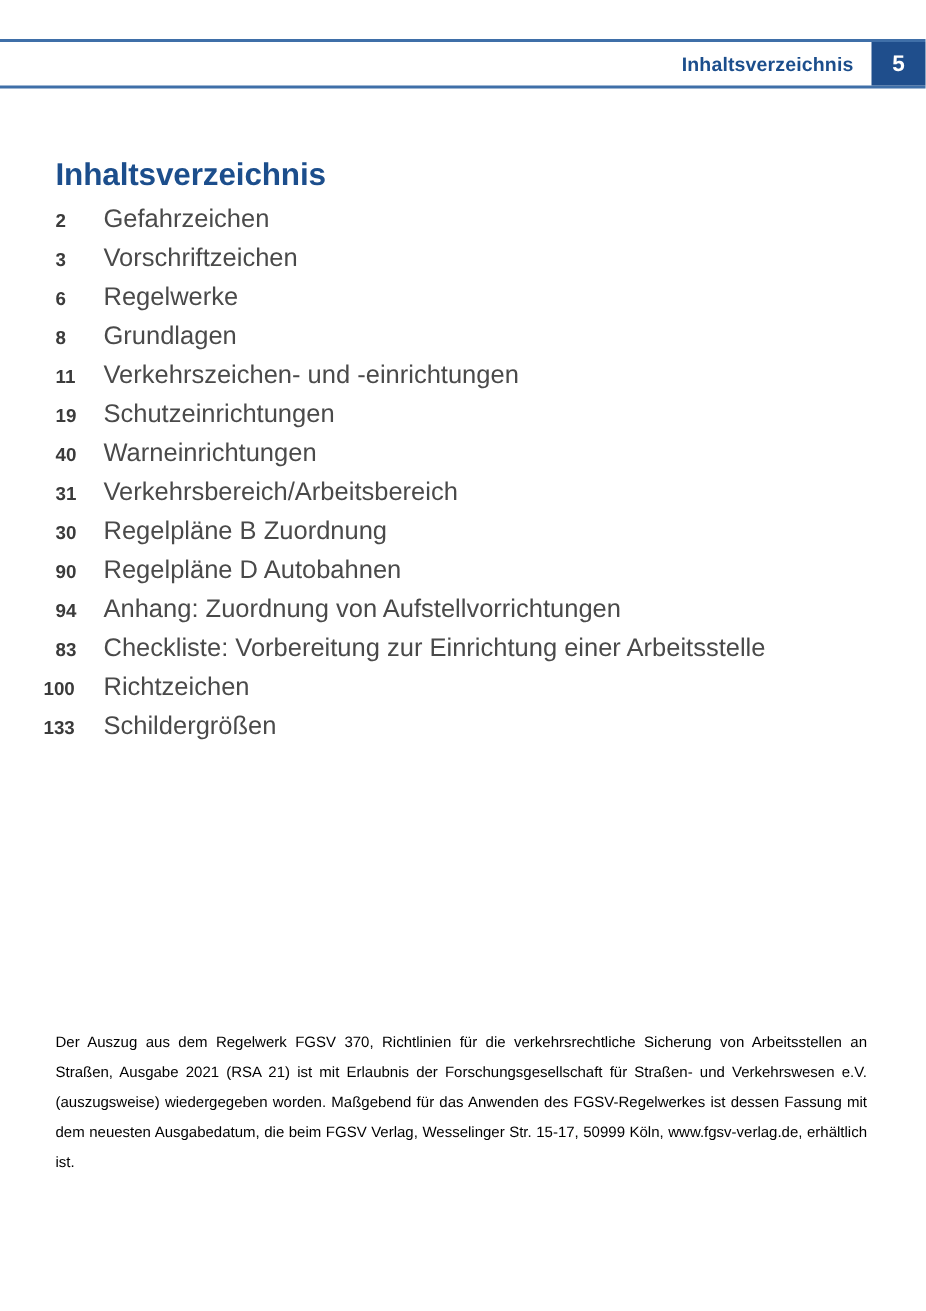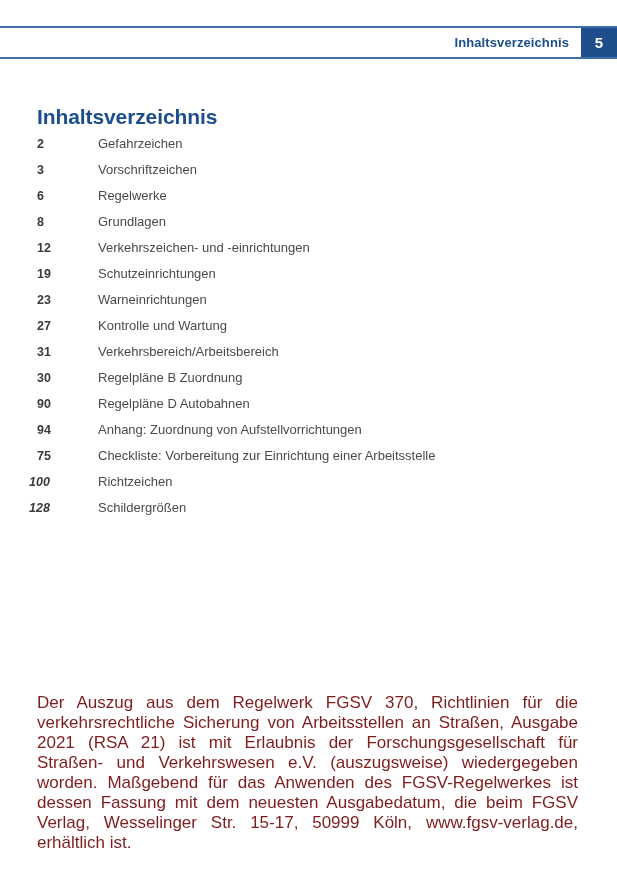--- a/index.html
+++ b/index.html
@@ -81,38 +81,36 @@
     flex: 0 0 32px;
     text-align: left;
     font-size: 12.5px;
     font-weight: bold;
     color: #3b3b3b;
   }
   .toc-num.wide {
     margin-left: -8px;
     width: 40px;
     flex: 0 0 40px;
-    font-style: italic;
   }
   .toc-label {
-    font-size: 13px;
+    font-size: 17px;
     color: #4a4a4a;
     white-space: nowrap;
-    margin-left: 29px;
   }
 
   
   .note {
     position: absolute;
     top: 676px;
     left: 37px;
     width: 541px;
-    font-size: 17px;
+    font-size: 10px;
     line-height: 20px;
-    color: #7f1d1d;
+    color: #000000;
     text-align: justify;
   }
 </style>
 </head>
 <body>
 
 <div class="page-header">
   <div class="header-title">Inhaltsverzeichnis</div>
   <div class="header-pagenum">5</div>
 </div>
@@ -130,58 +128,54 @@
     </div>
     <div class="toc-row">
       <span class="toc-num">6</span>
       <span class="toc-label">Regelwerke</span>
     </div>
     <div class="toc-row">
       <span class="toc-num">8</span>
       <span class="toc-label">Grundlagen</span>
     </div>
     <div class="toc-row">
-      <span class="toc-num">12</span>
+      <span class="toc-num">11</span>
       <span class="toc-label">Verkehrszeichen- und -einrichtungen</span>
     </div>
     <div class="toc-row">
       <span class="toc-num">19</span>
       <span class="toc-label">Schutzeinrichtungen</span>
     </div>
     <div class="toc-row">
-      <span class="toc-num">23</span>
+      <span class="toc-num">40</span>
       <span class="toc-label">Warneinrichtungen</span>
-    </div>
-    <div class="toc-row">
-      <span class="toc-num">27</span>
-      <span class="toc-label">Kontrolle und Wartung</span>
     </div>
     <div class="toc-row">
       <span class="toc-num">31</span>
       <span class="toc-label">Verkehrsbereich/Arbeitsbereich</span>
     </div>
     <div class="toc-row">
       <span class="toc-num">30</span>
       <span class="toc-label">Regelpläne B Zuordnung</span>
     </div>
     <div class="toc-row">
       <span class="toc-num">90</span>
       <span class="toc-label">Regelpläne D Autobahnen</span>
     </div>
     <div class="toc-row">
       <span class="toc-num">94</span>
       <span class="toc-label">Anhang: Zuordnung von Aufstellvorrichtungen</span>
     </div>
     <div class="toc-row">
-      <span class="toc-num">75</span>
+      <span class="toc-num">83</span>
       <span class="toc-label">Checkliste: Vorbereitung zur Einrichtung einer Arbeitsstelle</span>
     </div>
     <div class="toc-row">
       <span class="toc-num wide">100</span>
       <span class="toc-label">Richtzeichen</span>
     </div>
     <div class="toc-row">
-      <span class="toc-num wide">128</span>
+      <span class="toc-num wide">133</span>
       <span class="toc-label">Schildergrößen</span>
     </div>
   </div>
 
 <p class="note">Der Auszug aus dem Regelwerk FGSV 370, Richtlinien für die verkehrsrechtliche Sicherung von Arbeitsstellen an Straßen, Ausgabe 2021 (RSA 21) ist mit Erlaubnis der Forschungsgesellschaft für Straßen- und Verkehrswesen e.V. (auszugsweise) wiedergegeben worden. Maßgebend für das Anwenden des FGSV-Regelwerkes ist dessen Fassung mit dem neuesten Ausgabedatum, die beim FGSV Verlag, Wesselinger Str. 15-17, 50999 Köln, www.fgsv-verlag.de, erhältlich ist.</p>
 
 </body></html>

